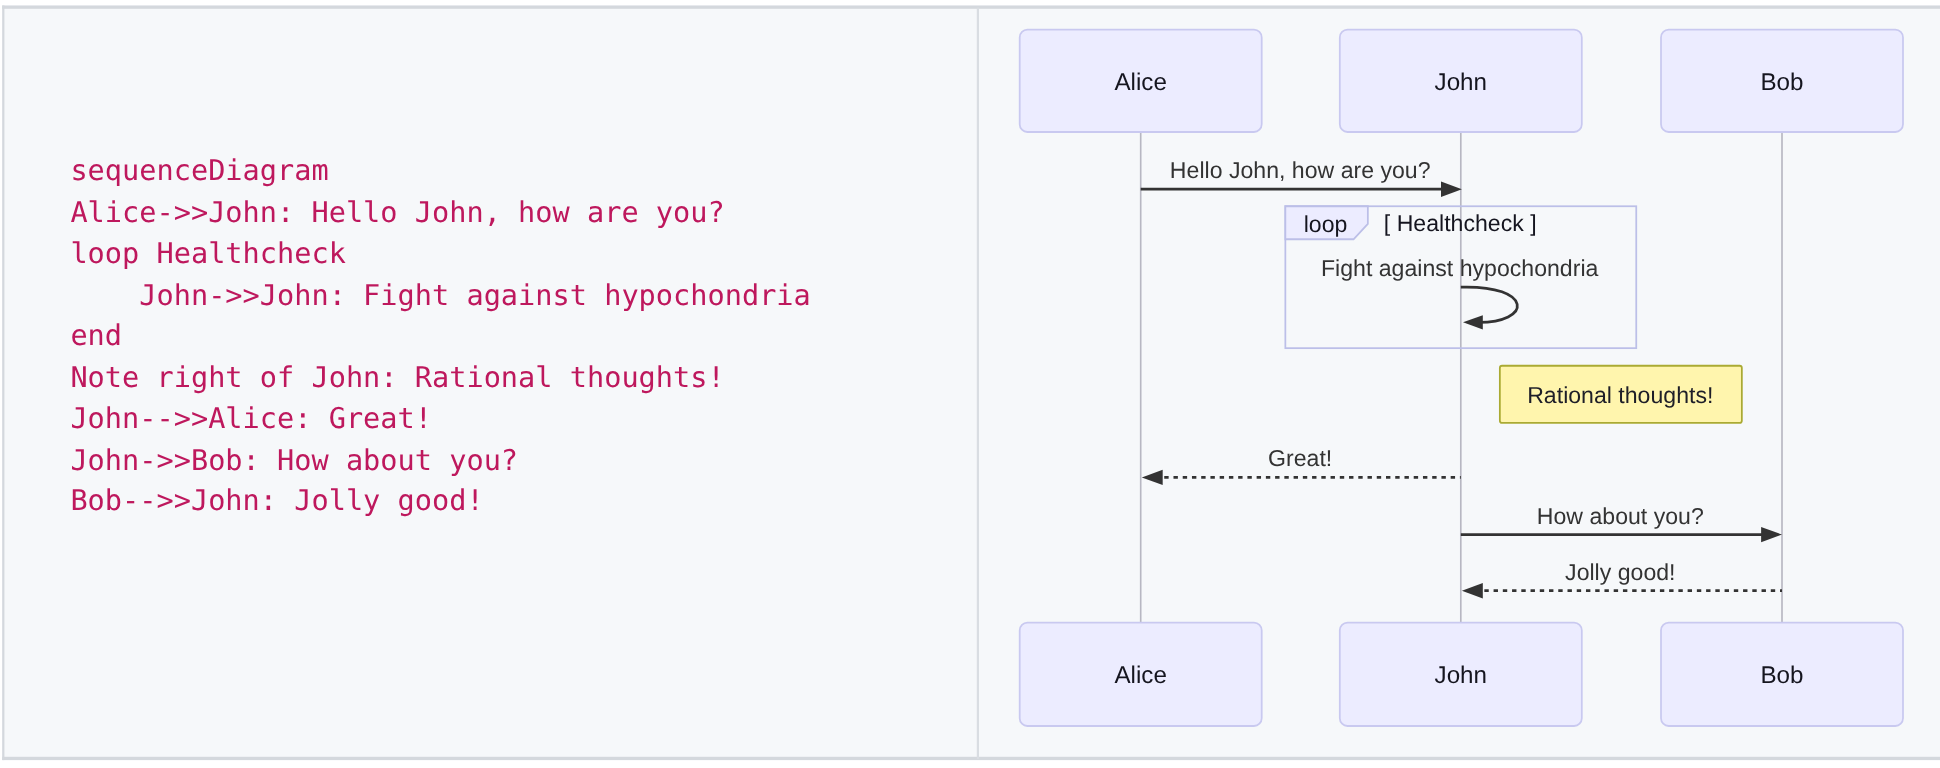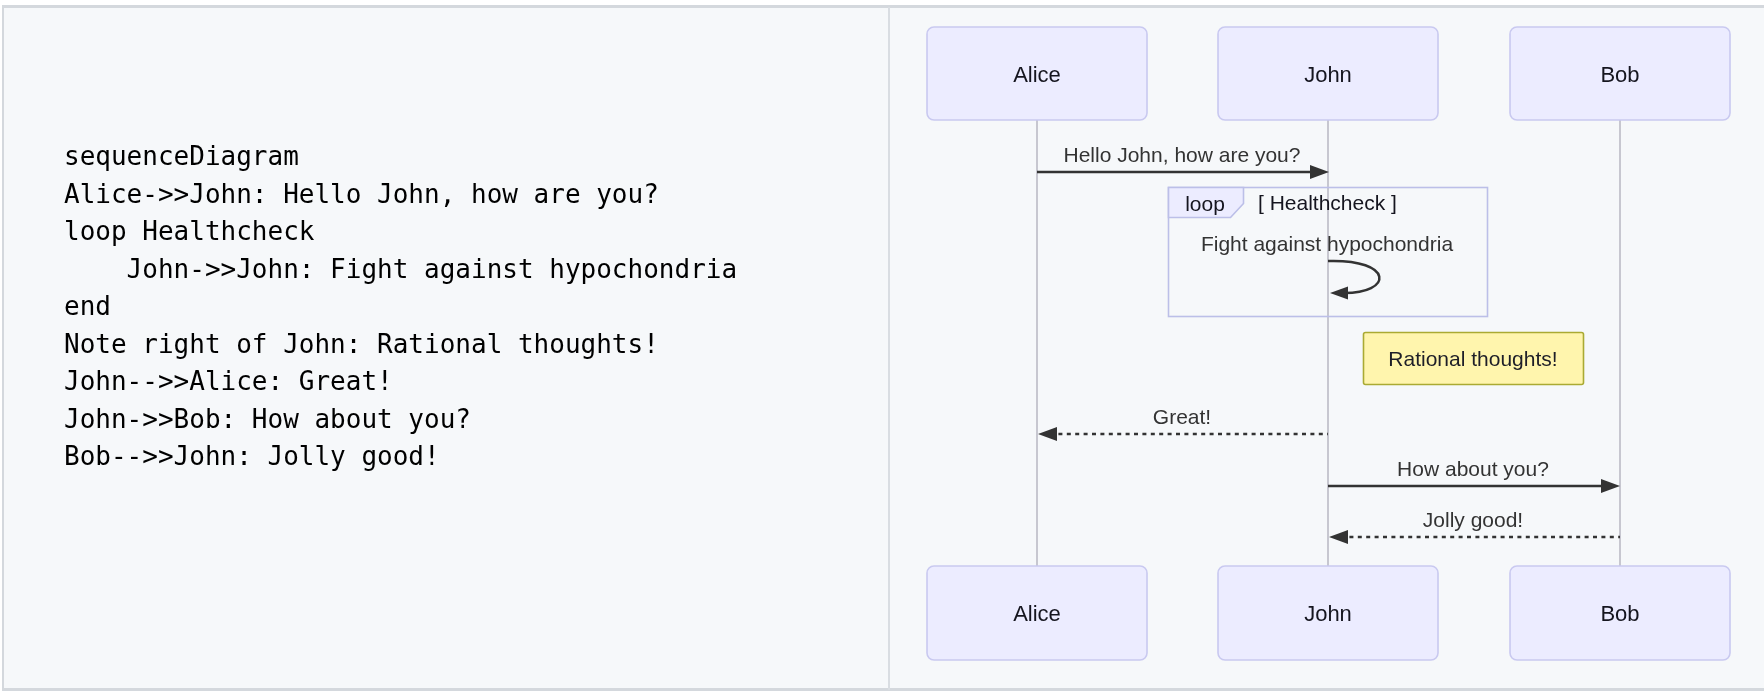--- a/index.html
+++ b/index.html
@@ -44,21 +44,21 @@
     height: 683px;
   }
   pre.code {
     position: absolute;
     left: 64px;
     top: 131px;
     margin: 0;
     font-family: "DejaVu Sans Mono", "Liberation Mono", monospace;
     font-size: 26px;
     line-height: 37.5px;
-    color: #000000;
+    color: #be185d;
     white-space: pre;
   }
   .diagram-panel {
     position: absolute;
     left: 890px;
     top: 0;
     width: 874px;
     height: 698px;
   }
   svg text {

